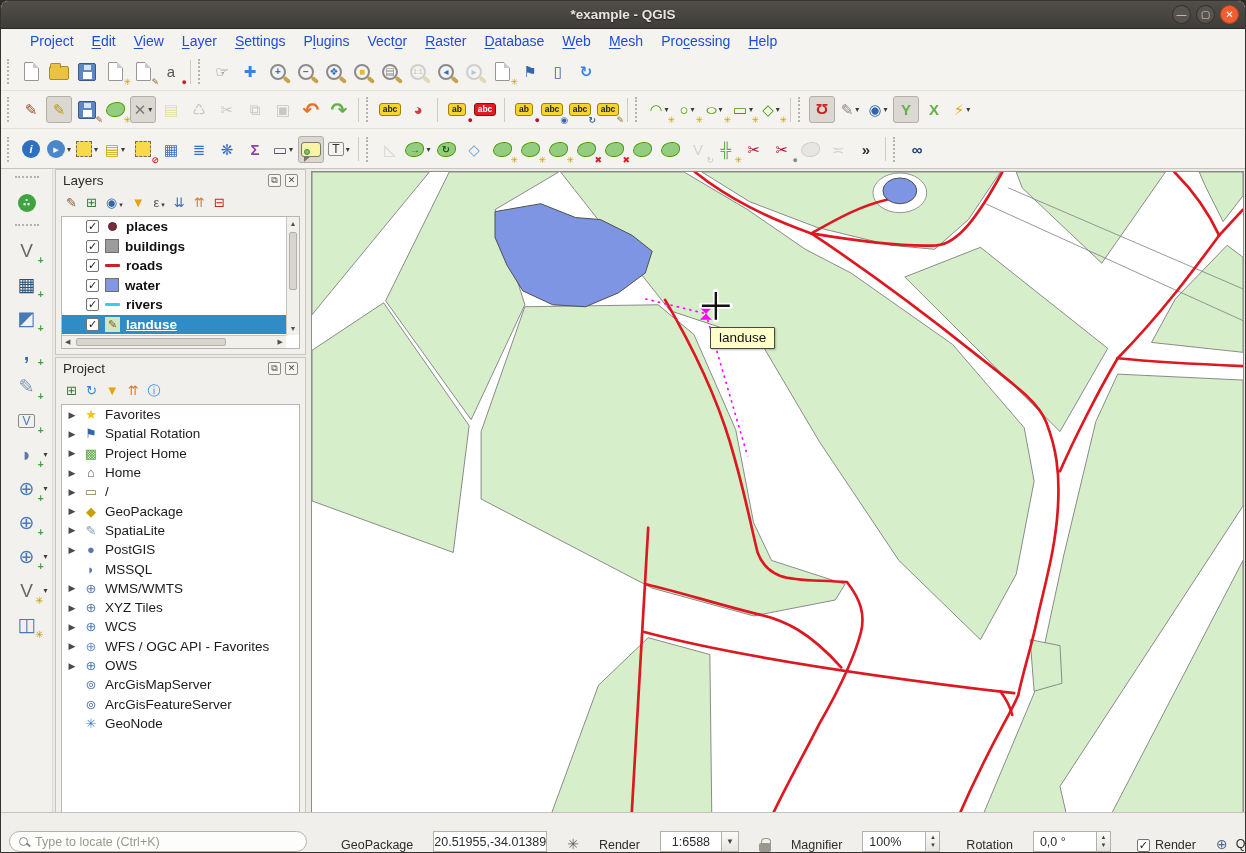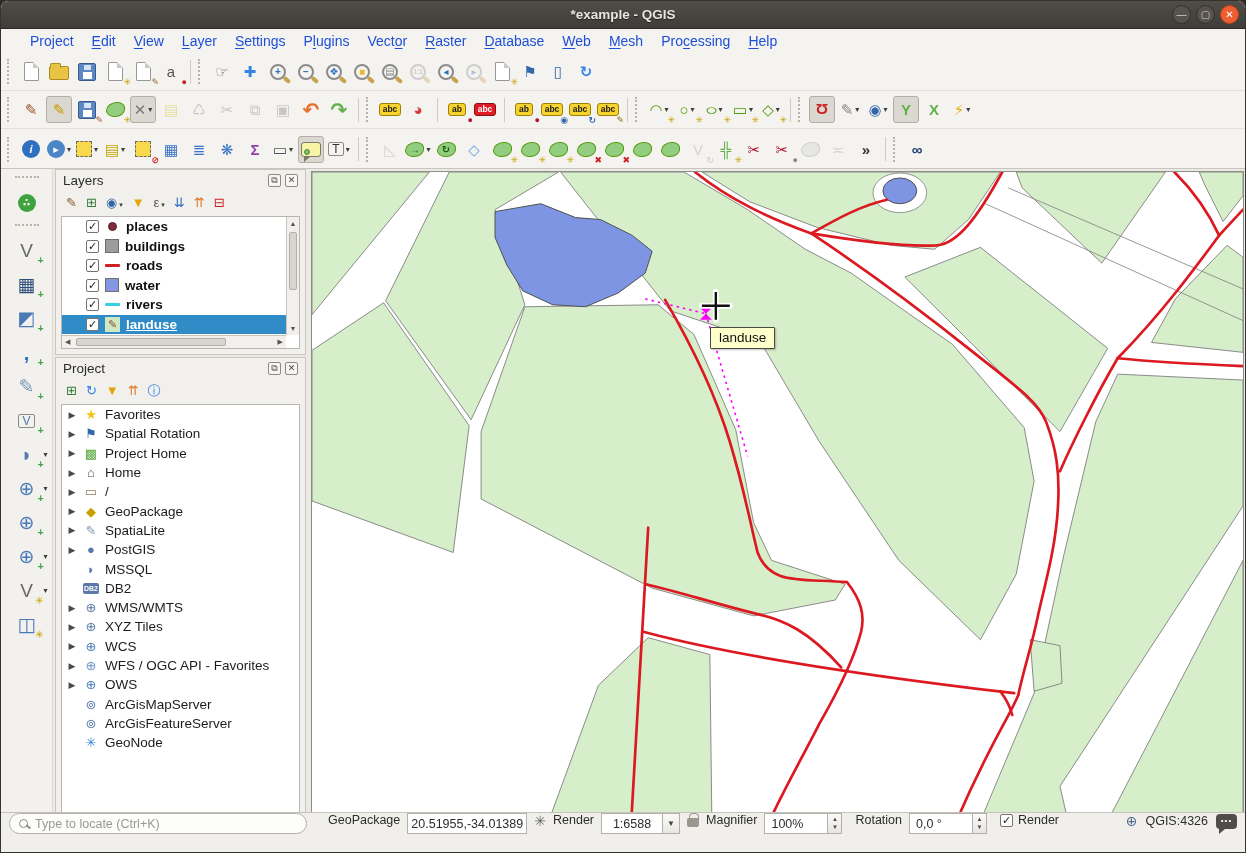--- a/index.html
+++ b/index.html
@@ -92,21 +92,21 @@
   .brow{height:19.3px;display:flex;align-items:center;gap:6px;padding-left:5px;font-size:13.5px;color:#1c1c1c}
   .barrow{width:10px;font-size:9px;color:#4a4a4a;flex:none;text-align:center}
   .bicon{width:16px;text-align:center;font-size:13px;flex:none;line-height:1}
   .bicon.db2{background:#5b79a8;color:#fff;font-size:7px;font-weight:bold;border-radius:2px;padding:2px 1px}
   
   #map{position:absolute;left:307px;top:168px;right:0;bottom:30px;background:#eceae5}
   #canvas{position:absolute;left:3px;top:2px;right:1px;bottom:0;border:1px solid #8f8d89;background:#fff;overflow:hidden}
   #canvas svg{position:absolute;inset:0;width:100%;height:100%}
   #maptooltip{position:absolute;left:398px;top:155px;background:#ffffcb;border:1px solid #49493f;padding:2px 8px 3px;font-size:13.5px;color:#111;border-radius:1px;box-shadow:1px 1px 2px rgba(0,0,0,.25)}
   
-  #statusbar{position:absolute;left:0;right:0;bottom:0;height:40px;background:#f0efeb;border-top:1px solid #c6c3bd;display:flex;align-items:flex-start;padding:0 8px;font-size:12.5px;color:#2d2d2d;gap:7px}
+  #statusbar{position:absolute;left:0;right:0;bottom:0;height:40px;background:#f0efeb;border-top:1px solid #c6c3bd;display:flex;align-items:flex-end;padding:0 8px;font-size:12.5px;color:#2d2d2d;gap:20px}
   #locate{width:298px;height:21px;border:1px solid #b3b0aa;border-radius:11px;background:#fdfdfc;display:flex;align-items:center;padding:0 9px;gap:7px;flex:none}
   #locate input{border:none;outline:none;background:transparent;font-size:12.5px;width:100%;color:#3c3c3c;font-family:inherit}
   #locate input::placeholder{color:#9b988f}
   .minimag{width:9px;height:9px;border:1.6px solid #8b8b8b;border-radius:50%;position:relative;flex:none}
   .minimag::after{content:"";position:absolute;width:5px;height:1.6px;background:#8b8b8b;right:-4px;bottom:-1px;transform:rotate(40deg)}
   .sbox{height:21px;border:1px solid #b3b0aa;background:#fff;display:flex;align-items:center;justify-content:center;font-size:12.5px}
   #coordbox{width:120px}
   #scalebox{width:62px}
   .combo-dd{width:17px;height:21px;border:1px solid #b3b0aa;border-left:none;background:linear-gradient(#fbfaf8,#e8e6e1);font-size:8px;display:flex;align-items:center;justify-content:center;color:#444}
   .spinbox{display:flex;flex:none}
@@ -654,25 +654,20 @@
           </div>
           <div class="brow">
             <span class="barrow">▶</span>
             <span class="bicon" style="color: rgb(91, 121, 168);">●</span>
             <span>PostGIS</span>
           </div>
           <div class="brow">
             <span class="barrow"></span>
             <span class="bicon" style="color: rgb(91, 121, 168);">◗</span>
             <span>MSSQL</span>
-          </div>
-          <div class="brow">
-            <span class="barrow"></span>
-            <span class="bicon db2">DB2</span>
-            <span>DB2</span>
           </div>
           <div class="brow">
             <span class="barrow">▶</span>
             <span class="bicon" style="color: rgb(91, 121, 168);">⊕</span>
             <span>WMS/WMTS</span>
           </div>
           <div class="brow">
             <span class="barrow">▶</span>
             <span class="bicon" style="color: rgb(91, 121, 168);">⊕</span>
             <span>XYZ Tiles</span>

